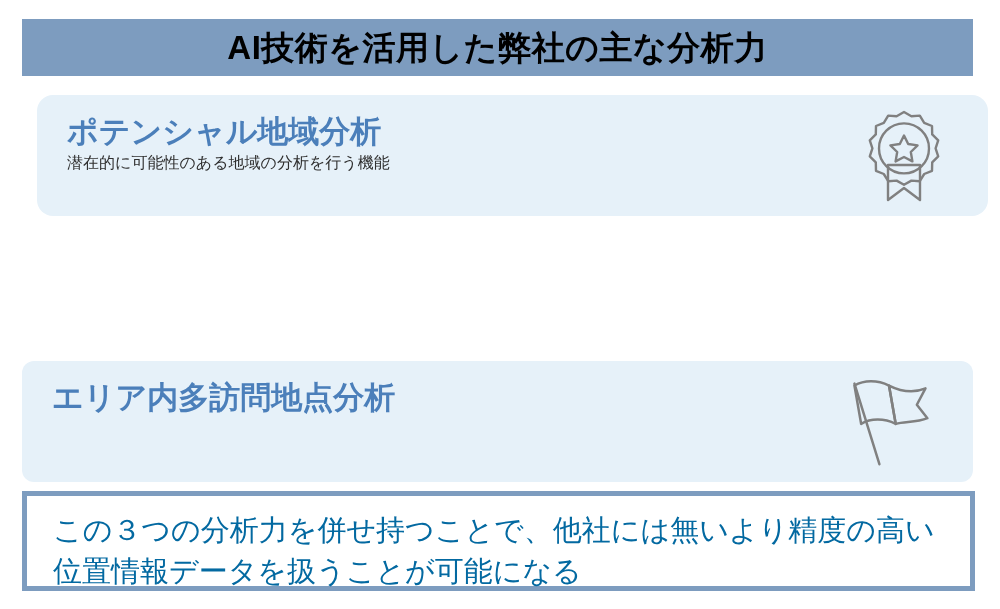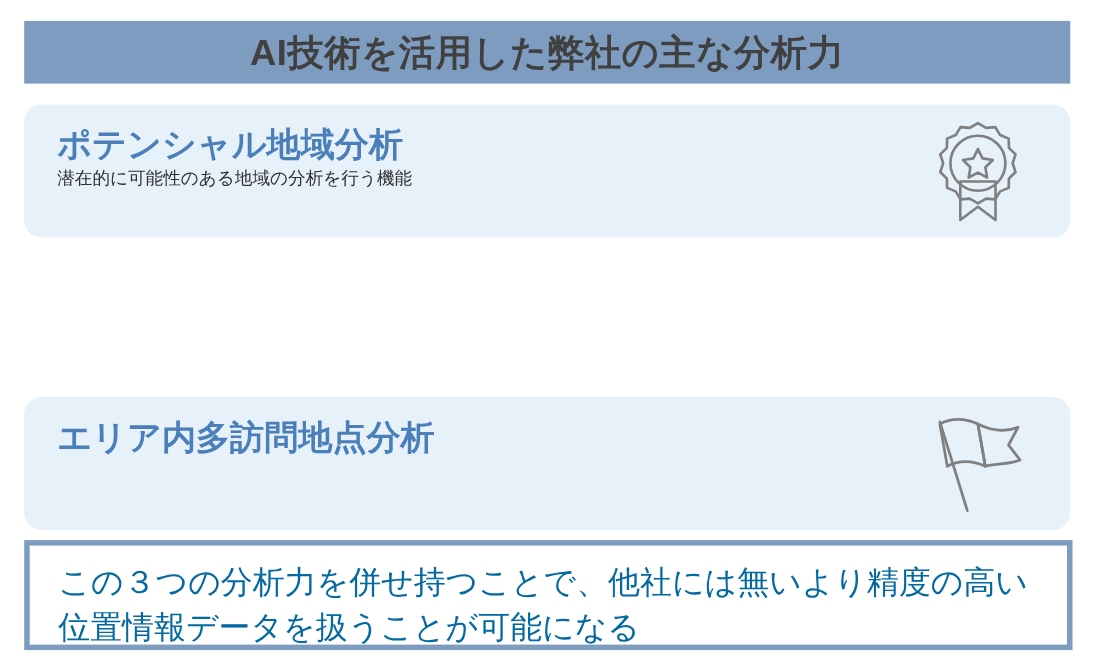--- a/index.html
+++ b/index.html
@@ -26,41 +26,41 @@
     left: 22px;
     top: 19px;
     width: 951px;
     height: 57px;
     background: #7d9cbf;
     display: flex;
     align-items: center;
     justify-content: center;
   }
   .title-banner .title-text {
-    color: #404040;
+    color: #000000;
     font-size: 33px;
     font-weight: bold;
     letter-spacing: 0.5px;
     line-height: 1;
     white-space: nowrap;
   }
 
   
   .card {
     position: absolute;
     left: 22px;
     width: 951px;
     height: 121px;
     background: #e6f1f9;
     border-radius: 16px;
     box-sizing: border-box;
   }
-  .card-1 { top: 95px; }
+  .card-1 { top: 95px; margin-left: 15px; }
   .card-2 { top: 228px; }
-  .card-3 { top: 361px; }
+  .card-3 { top: 361px; border-radius: 12px; }
 
   .card-body {
     position: absolute;
     left: 30px;
     top: 19px;
     right: 160px;
   }
   .card-heading {
     color: #4b7fba;
     font-size: 31px;

